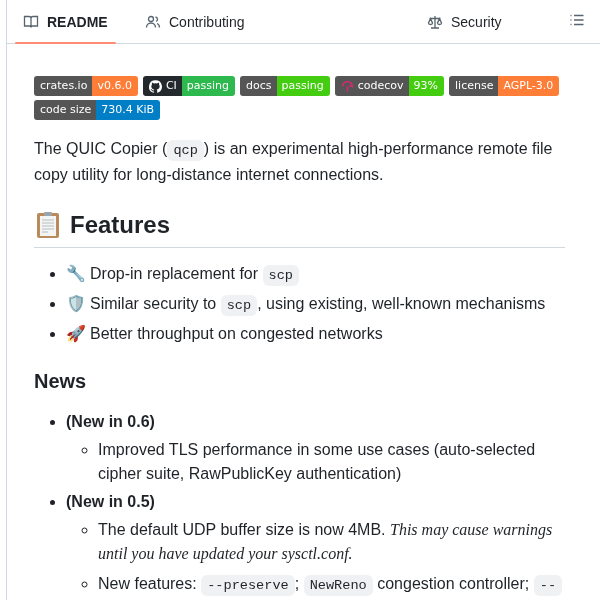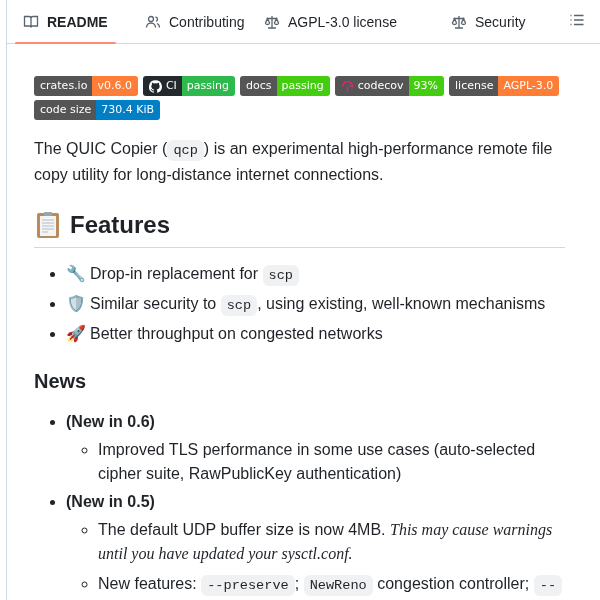--- a/index.html
+++ b/index.html
@@ -50,27 +50,21 @@
       <span>README</span>
     </div>
     <div class="tab" style="left:138px;">
       <svg viewBox="0 0 16 16">
           <circle cx="6" cy="5" r="2.5"></circle>
           <path d="M1.5 13.5c0-2.5 2-4.5 4.5-4.5s4.5 2 4.5 4.5"></path>
           <path d="M10.5 3c1.2.3 2 1.2 2 2.3s-.6 1.8-1.4 2.2M12 9.5c1.5.6 2.5 2 2.5 4"></path>
         </svg>
       <span>Contributing</span>
     </div>
-    <div class="tab" style="left:257px;">
-      <svg viewBox="0 0 16 16">
-          <path d="M8 2v12M4 14h8M2.5 4.5h11M3.5 4.5L1.5 9c0 1 1 1.5 2 1.5s2-.5 2-1.5zM12.5 4.5L10.5 9c0 1 1 1.5 2 1.5s2-.5 2-1.5z"></path>
-        </svg>
-      <span>AGPL-3.0 license</span>
-    </div>
-    <div class="tab" style="left:444px;">
+    <div class="tab" style="left:420px;">
       <svg viewBox="0 0 16 16">
           <path d="M8 2v12M4 14h8M2.5 4.5h11M3.5 4.5L1.5 9c0 1 1 1.5 2 1.5s2-.5 2-1.5zM12.5 4.5L10.5 9c0 1 1 1.5 2 1.5s2-.5 2-1.5z"></path>
         </svg>
       <span>Security</span>
     </div>
     <div class="toc" style="right:22px;">
       <svg viewBox="0 0 16 16">
           <path d="M5 3.5h9.5M5 8h9.5M5 12.5h9.5M1.5 3.5h1M1.5 8h1M1.5 12.5h1"></path>
         </svg>
     </div>

